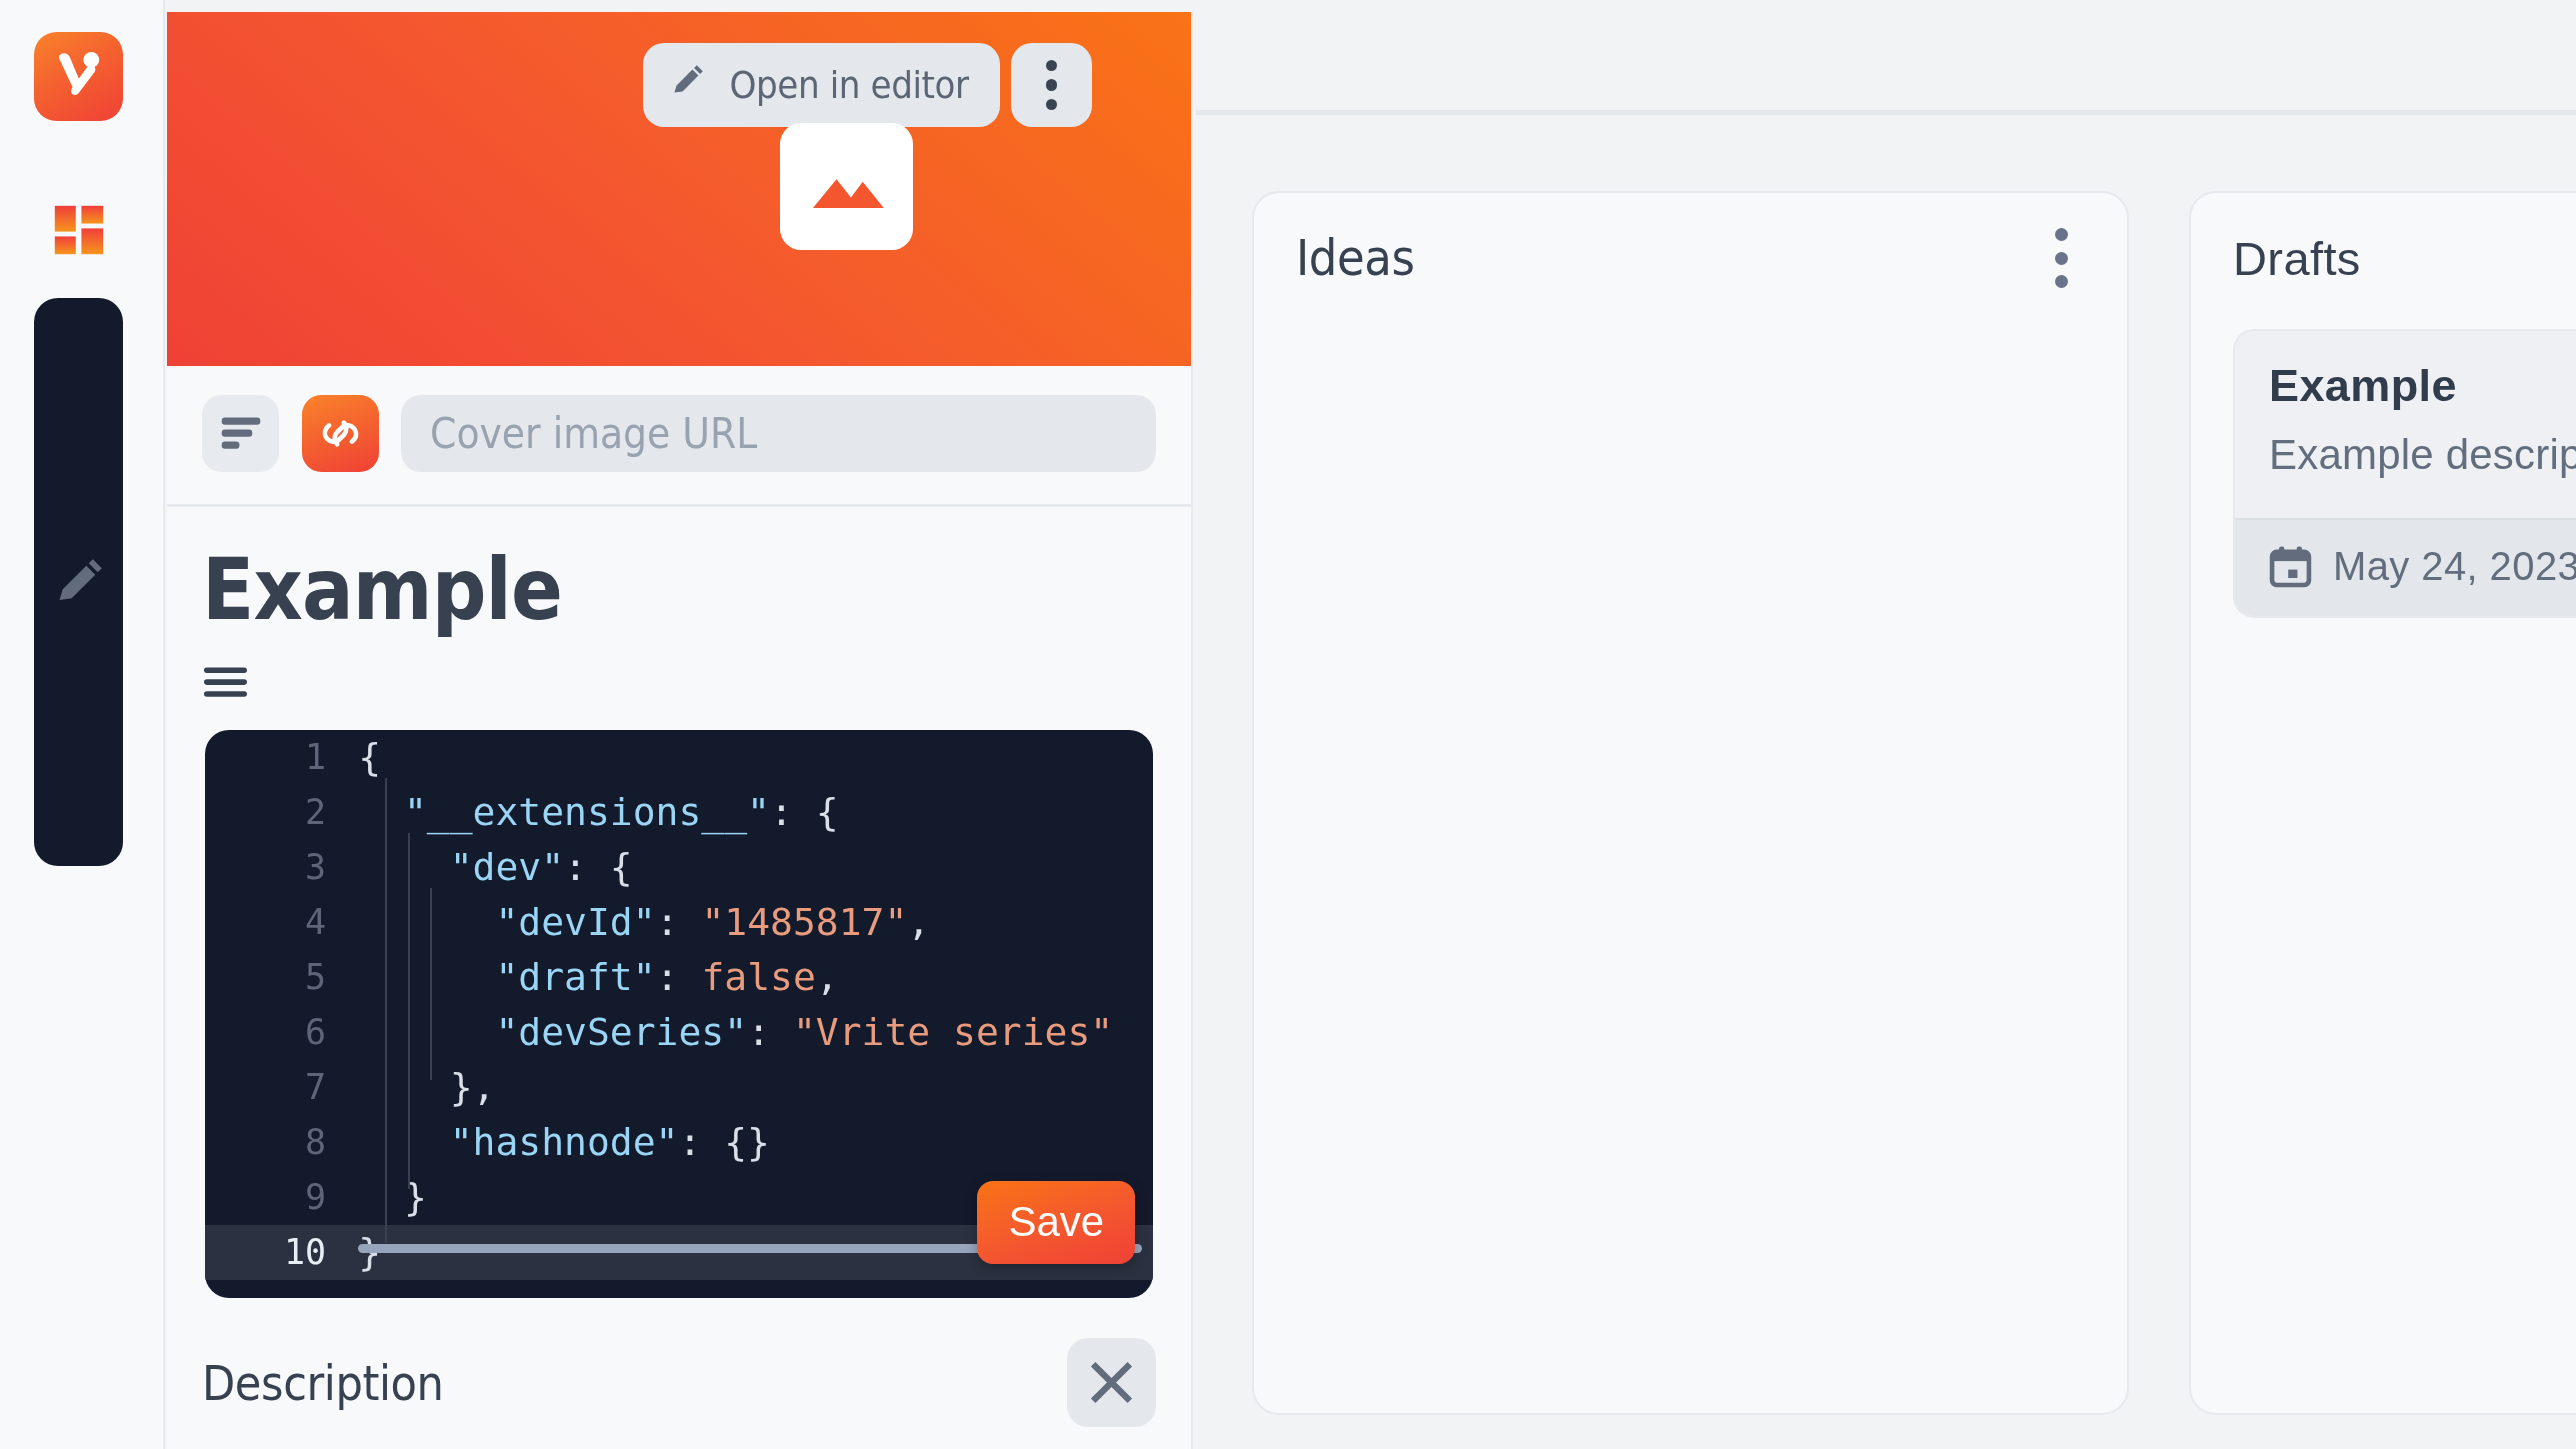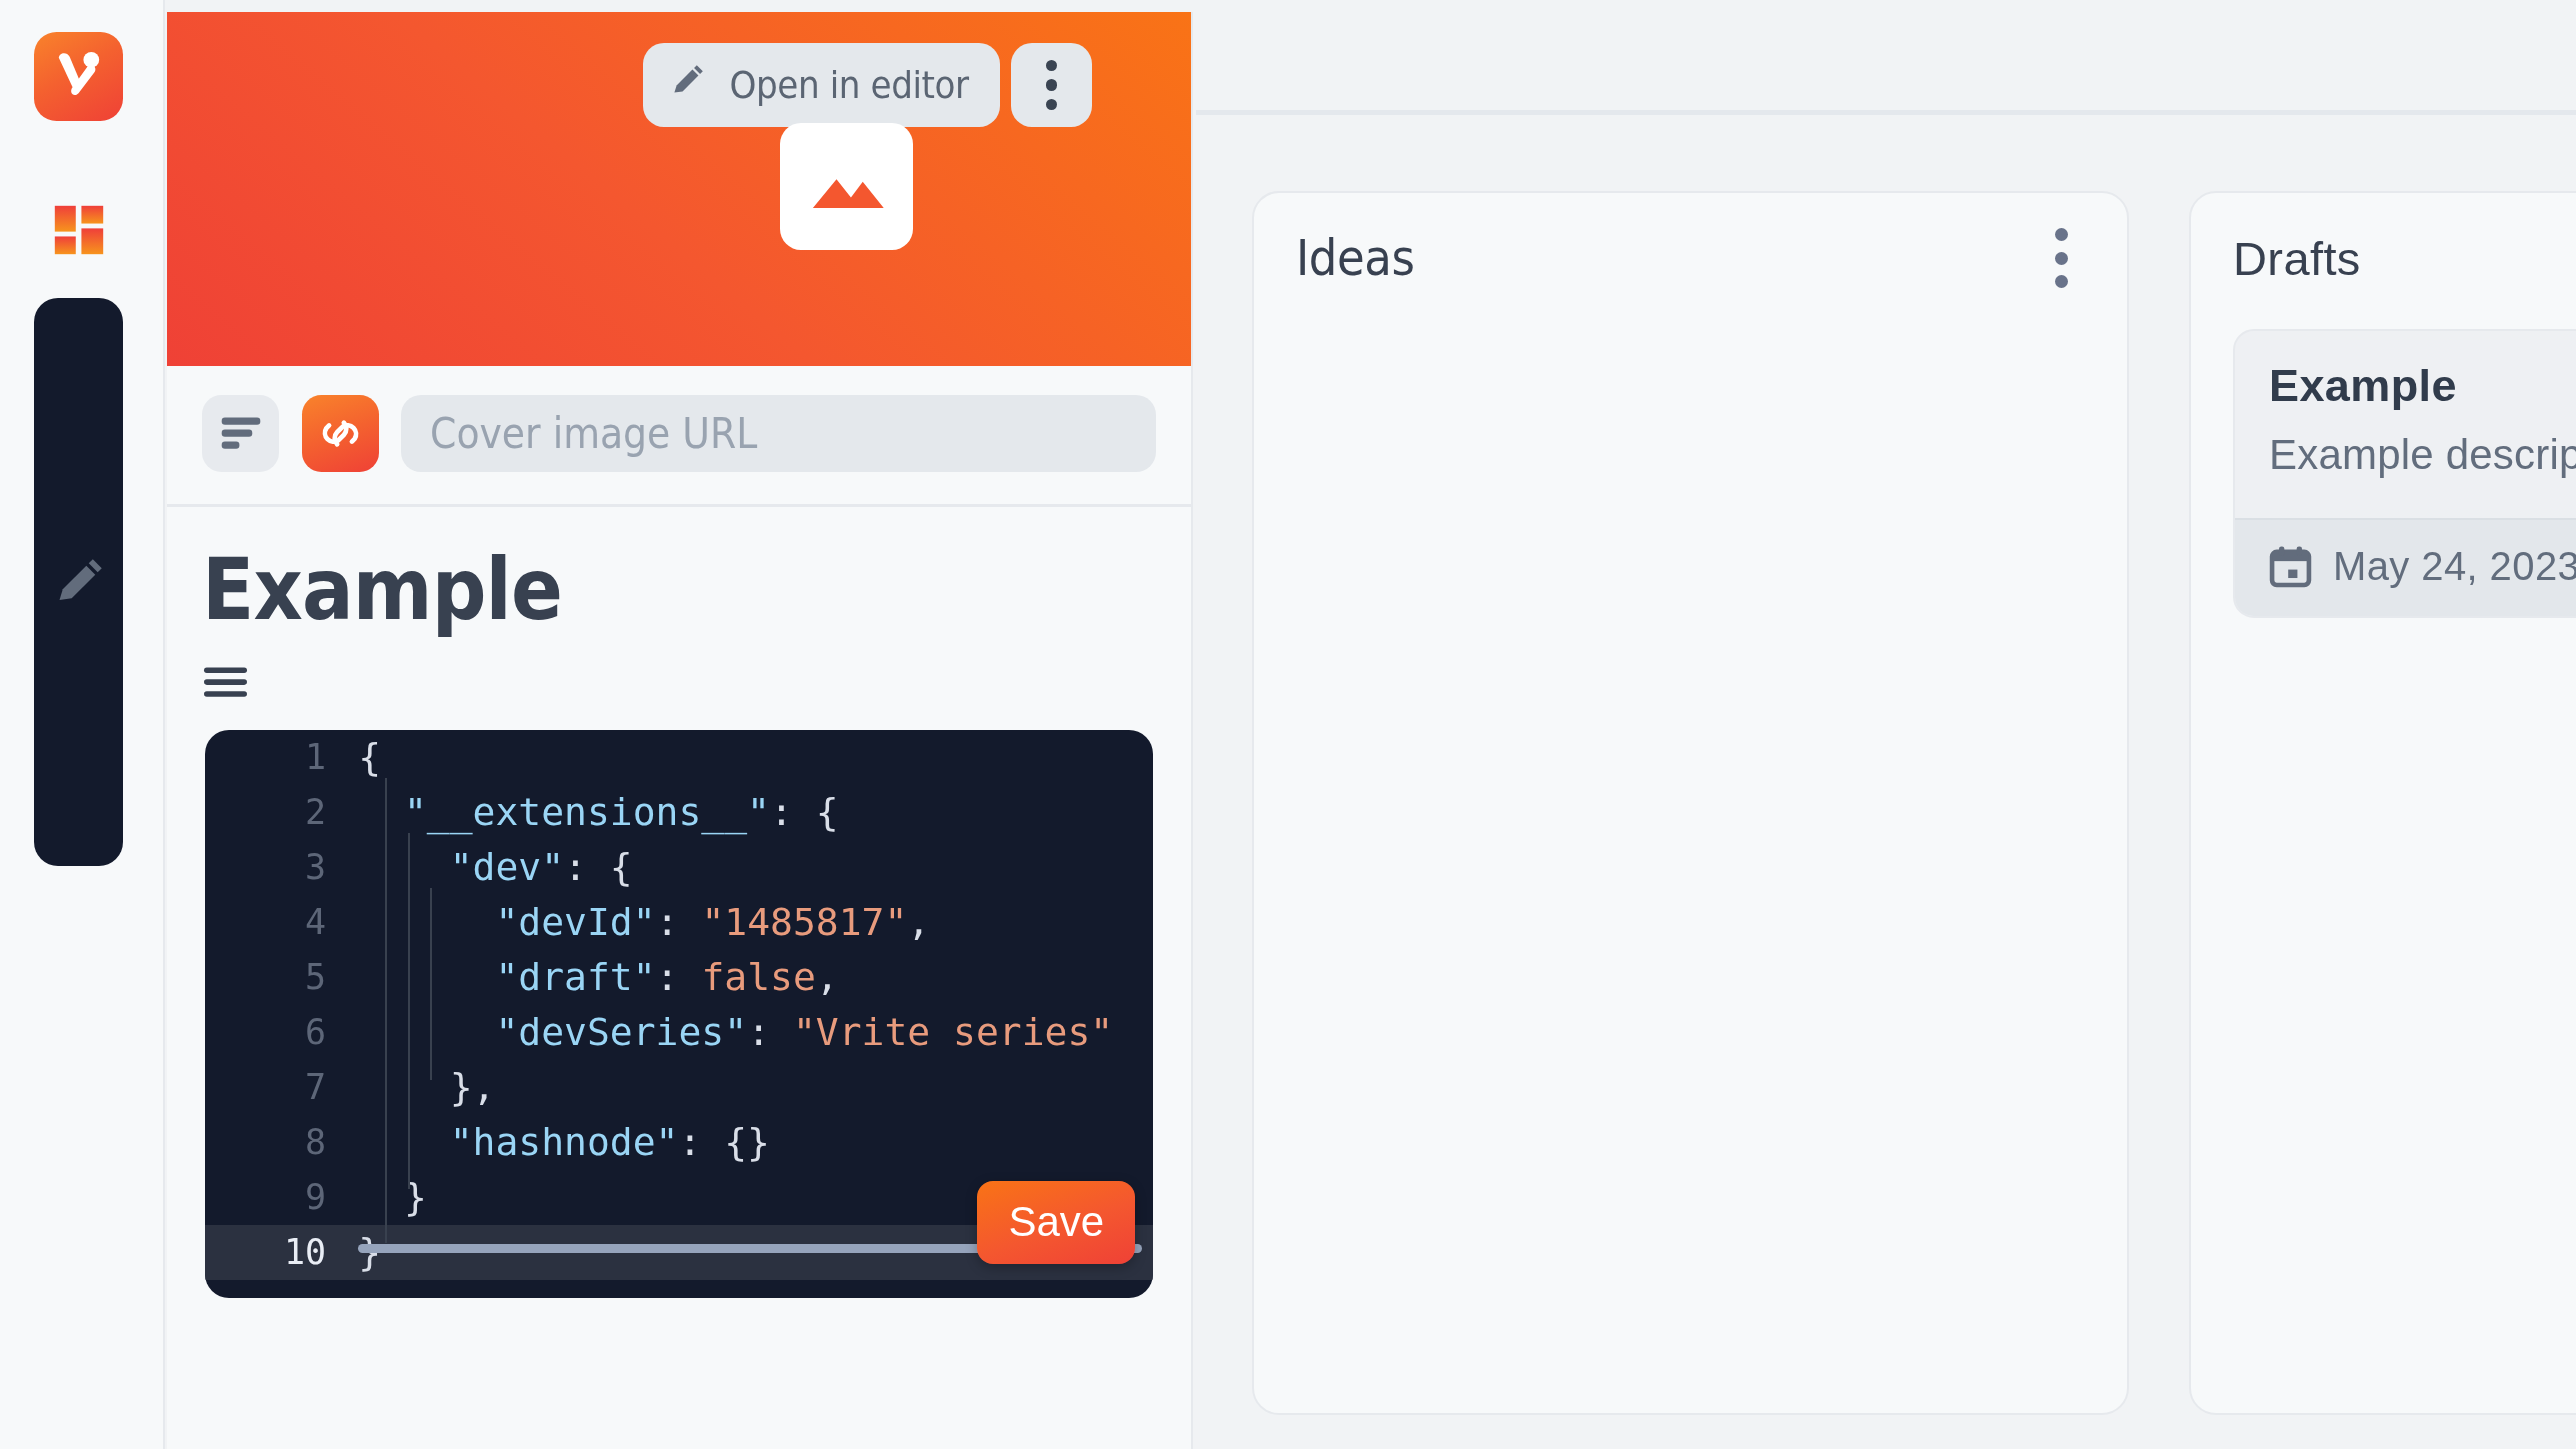--- a/index.html
+++ b/index.html
@@ -429,20 +429,31 @@
             <div class="code-line active"><span class="ln">10</span><span class="code-txt"><span class="tok-p">}</span></span></div>
 
           <div class="guide" style="left:180px; top:48px;  height:465px;"></div>
           <div class="guide" style="left:203px; top:103px; height:356px;"></div>
           <div class="guide" style="left:225px; top:158px; height:192px;"></div>
           <div class="hscroll"></div>
           <button class="btn-save">Save</button>
         </div>
       </div>
 
+      <div class="desc-row">
+        <span class="desc-title">Description</span>
+        <button class="btn-close">
+          <svg width="45" height="45" viewBox="0 0 56 56" xmlns="http://www.w3.org/2000/svg" aria-hidden="true">
+            <g stroke="#626c7c" stroke-width="8" stroke-linecap="square">
+              <line x1="8" y1="8" x2="48" y2="48"></line>
+              <line x1="48" y1="8" x2="8" y2="48"></line>
+            </g>
+          </svg>
+        </button>
+      </div>
     </div>
   </div>
 
   <div id="board">
     <div class="board-topbar"></div>
     <div class="columns" id="columns">
         <div class="column">
           <div class="col-head">
             <span class="col-title">Ideas</span>
             <button class="col-kebab">

